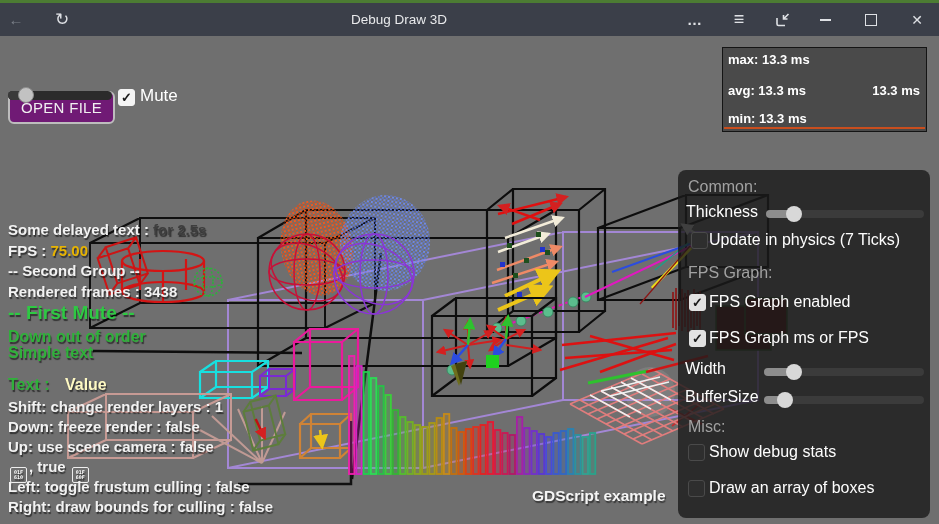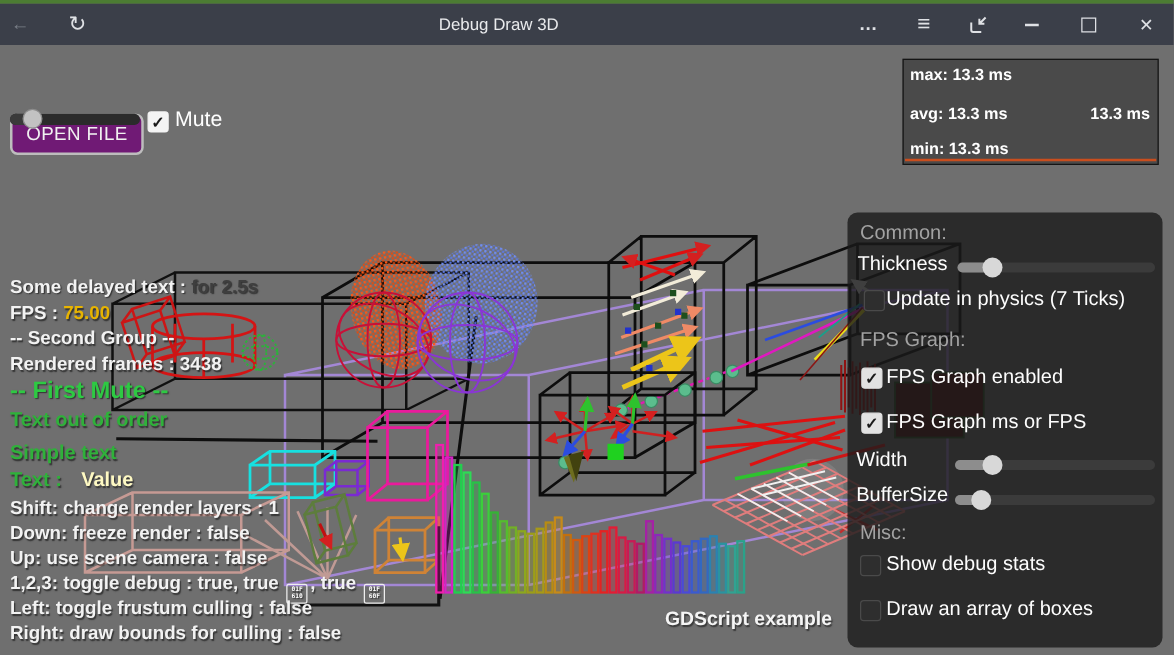--- a/index.html
+++ b/index.html
@@ -372,28 +372,28 @@
   <div id="fps-cur">13.3 ms</div>
   <div id="fps-min">min: 13.3 ms</div>
   <div id="fps-line"></div>
 </div>
 
 <div class="dbg" style="top:221px"><span>Some delayed text : </span><span class="dim">for 2.5s</span></div>
 <div class="dbg" style="top:242px"><span>FPS : </span><span class="gold">75.00</span></div>
 <div class="dbg" style="top:262px">-- Second Group --</div>
 <div class="dbg" style="top:283px">Rendered frames : 3438</div>
 <div class="dbg grn-big" style="top:302px">-- First Mute --</div>
-<div class="dbg grn" style="top:328px">Text out of order</div>
-<div class="dbg grn" style="top:354px">Simple text</div>
+<div class="dbg grn" style="top:328px">Down out of order</div>
+<div class="dbg grn" style="top:344px">Simple text</div>
 <div class="dbg grn" style="top:376px"><span>Text : </span><span class="teal">Value</span></div>
 <div class="dbg" style="top:398px">Shift: change render layers : 1</div>
 <div class="dbg" style="top:418px">Down: freeze render : false</div>
 <div class="dbg" style="top:438px">Up: use scene camera : false</div>
 <div class="dbg" style="top:458px">
-  <span>1,2,3: toggle debug : true, true </span><span class="tofu">
+  <span class="tofu">
       <span>01F</span>
       <span>610</span>
     </span><span>, true </span><span class="tofu">
       <span>01F</span>
       <span>60F</span>
     </span>
 </div>
 <div class="dbg" style="top:478px">Left: toggle frustum culling : false</div>
 <div class="dbg" style="top:498px">Right: draw bounds for culling : false</div>
 <div class="abs" id="gd-caption">GDScript example</div>

